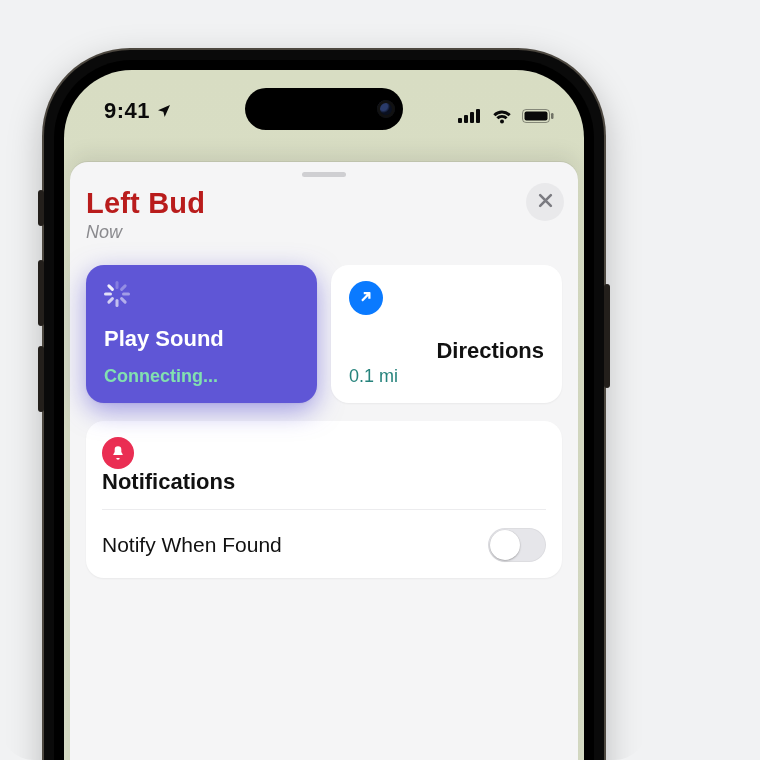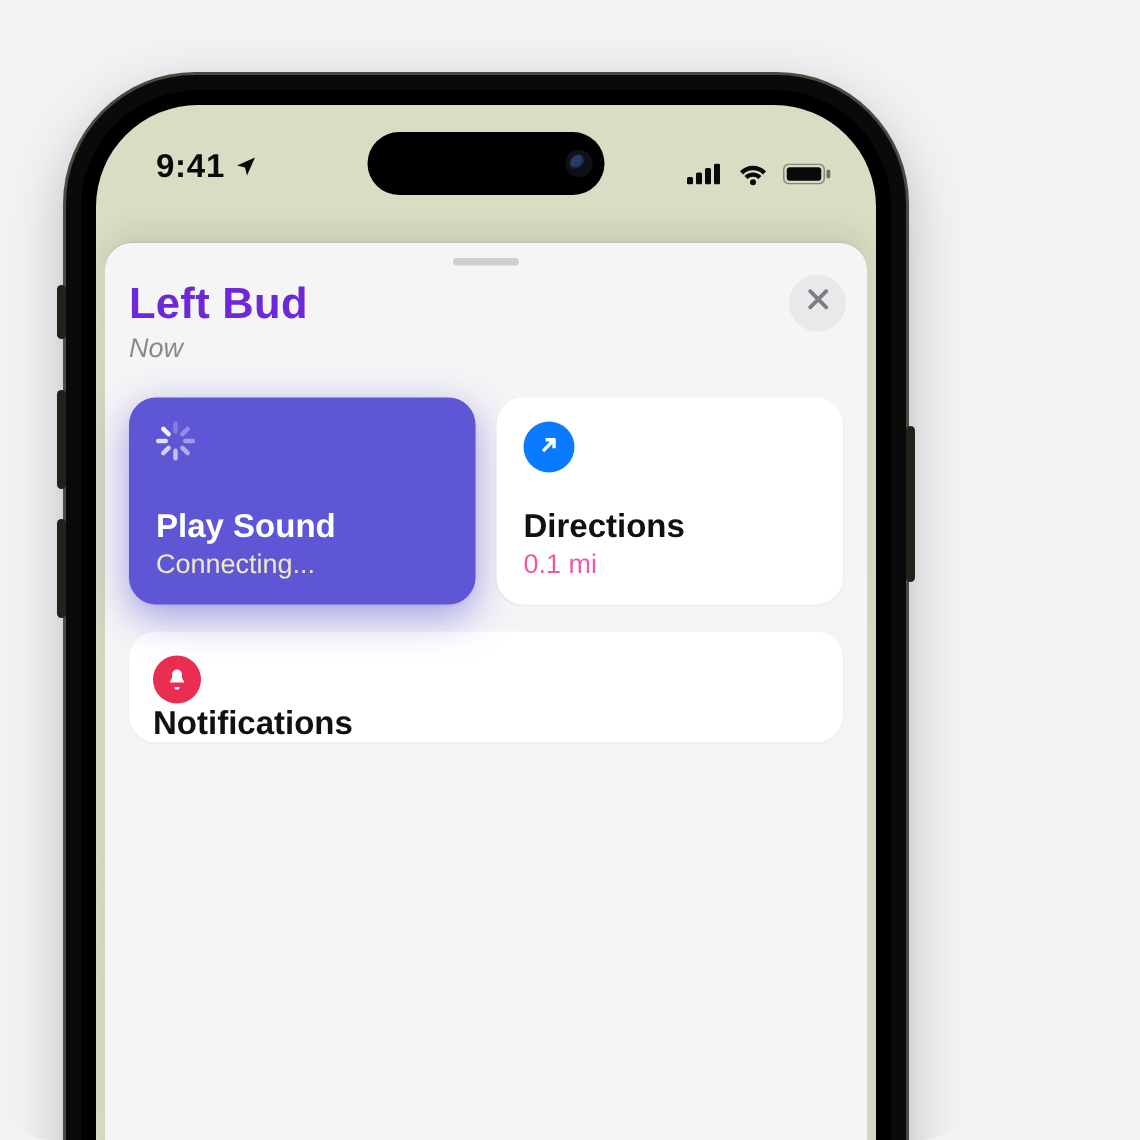--- a/index.html
+++ b/index.html
@@ -79,43 +79,44 @@
   .grabber {
     width:44px; height:5px; background:#cfcfd2; border-radius:3px;
     margin:0 auto 10px;
   }
   .sheet-head { position:relative; padding-right:52px; }
   .close-btn {
     position:absolute; top:-4px; right:-2px; width:38px; height:38px;
     border-radius:19px; background:#e9e9eb; display:flex; align-items:center; justify-content:center;
     cursor:pointer;
   }
-  .title { font-size:29px; font-weight:700; color:#6d28d9; letter-spacing:.2px; }
+  .title { font-size:29px; font-weight:700; color:#b91c1c; letter-spacing:.2px; }
   .addr { font-size:18px; color:#8a8a8e; margin-top:4px; line-height:1.25; }
   .time { font-size:18px; color:#8a8a8e; margin-top:2px;font-style:italic; }
 
   .cards { display:flex; gap:14px; margin-top:22px; }
   .card {
     flex:1 1 0; border-radius:18px; padding:18px 18px 16px;
     background:#fff;
     box-shadow:0 1px 2px rgba(0,0,0,.05);
     min-height:138px;
     display:flex; flex-direction:column; justify-content:flex-end;
     position:relative;
   }
   .card.primary {
     background:#5f56d6; color:#fff;
     box-shadow: 0 8px 26px rgba(95,86,214,.55), 0 1px 2px rgba(0,0,0,.05);
+    gap: 12px;
   }
   .card .ic { position:absolute; top:16px; left:18px; }
   .card .label { font-size:22px; font-weight:600; }
   .card .sub { font-size:18px; opacity:.9; margin-top:2px; }
-  .card.primary .sub { color:#fef9c3; opacity:.9; }
-  .card.secondary .label { color:#111; }
-  .card.secondary .sub { color:#ec4899; }
+  .card.primary .sub { color:#86efac; opacity:.9;font-weight:bold; }
+  .card.secondary .label { color:#111;text-align:right; }
+  .card.secondary .sub { color:#0f766e; }
 
   .dir-icon {
     width:34px; height:34px; border-radius:50%; background:#0a7aff;
     display:flex; align-items:center; justify-content:center;
   }
 
   
   .spinner { width:26px; height:26px; position:relative; opacity:.92; }
   .spinner span {
     position:absolute; left:50%; top:50%; width:3px; height:8px;
@@ -241,20 +242,26 @@
             </div>
           </div>
 
           <div class="list-card">
             <div class="bell">
               <svg width="16" height="16" viewBox="0 0 24 24">
                   <path fill="#fff" d="M12 2a5 5 0 0 0-5 5v3.6L5 14v1h14v-1l-2-3.4V7a5 5 0 0 0-5-5zm0 20a2.6 2.6 0 0 0 2.6-2.6H9.4A2.6 2.6 0 0 0 12 22z"></path>
                 </svg>
             </div>
             <div class="section-title">Notifications</div>
+            <div class="row">
+              <span>Notify When Found</span>
+              <div class="switch">
+                <div class="knob"></div>
+              </div>
+            </div>
           </div>
 
         </div>
 
       </div>
     </div>
   </div>
 </div>
 
 </body></html>

